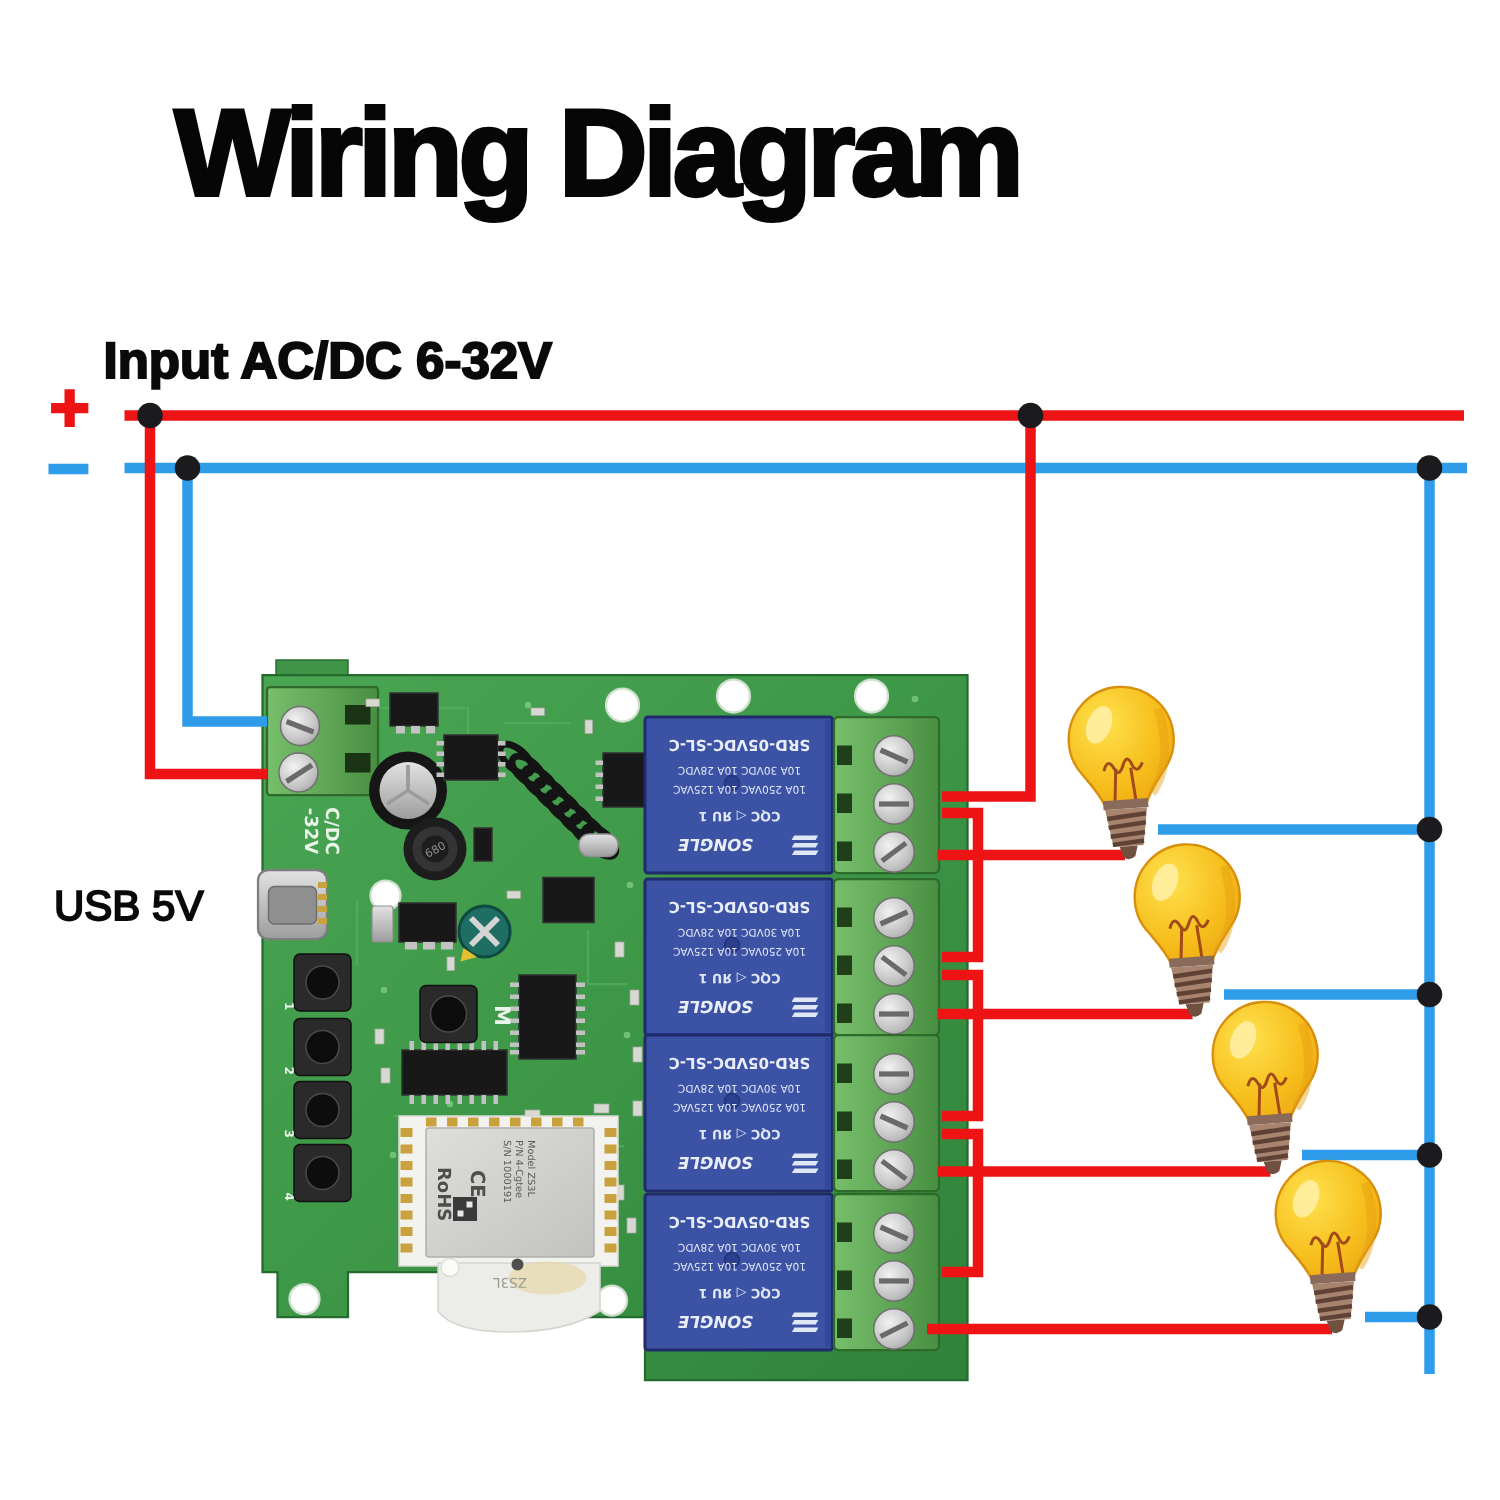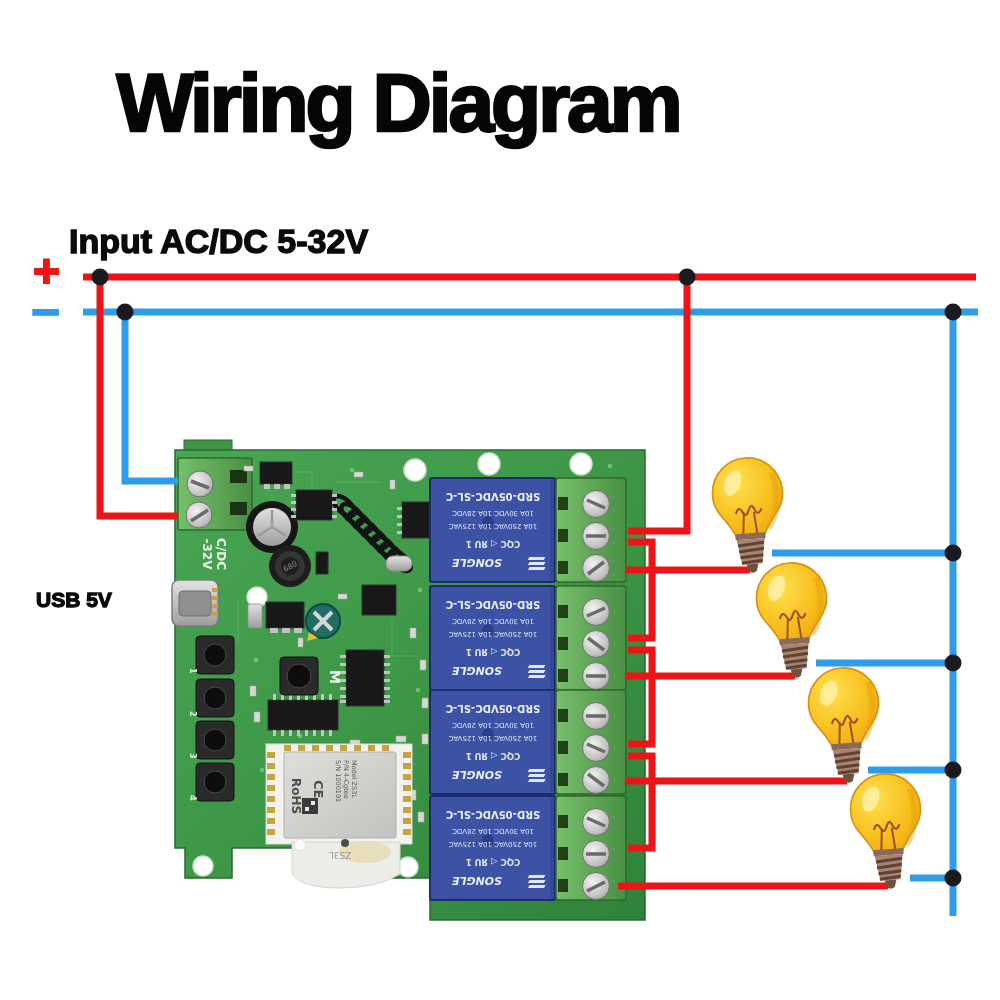--- a/index.html
+++ b/index.html
@@ -3,21 +3,21 @@
 <meta charset="utf-8">
 <style>
   html,body{margin:0;padding:0;background:#ffffff;}
   #stage{position:relative;width:1000px;height:1000px;background:#ffffff;overflow:hidden;
          font-family:"Liberation Sans", sans-serif;}
   .abs{position:absolute;}
   .title{top:56px;left:0;width:796px;text-align:center;font-size:82px;font-weight:bold;
          letter-spacing:-3px;color:#060606;-webkit-text-stroke:2.6px #060606;white-space:nowrap;}
   .input-label{top:222px;left:69px;font-size:34px;font-weight:bold;color:#0a0a0a;
          -webkit-text-stroke:1.4px #0a0a0a;white-space:nowrap;}
-  .usb-label{top:588px;left:36px;font-size:21px;font-weight:bold;color:#0a0a0a;
+  .usb-label{top:588px;left:36px;font-size:28px;font-weight:normal;color:#0a0a0a;
          -webkit-text-stroke:1.3px #0a0a0a;white-space:nowrap;}
   .plus{top:244px;left:33px;font-size:46px;font-weight:bold;color:#ee1416;
          -webkit-text-stroke:1.8px #ee1416;}
   .minus{top:283px;left:31px;font-size:50px;font-weight:bold;color:#2e9ce9;
          -webkit-text-stroke:1.5px #2e9ce9;}
   svg{display:block;}
   svg text{font-family:"DejaVu Sans", sans-serif;}
   .wire-red{stroke:#ee1416;stroke-width:7;fill:none;stroke-linecap:butt;}
   .wire-blue{stroke:#2e9ce9;stroke-width:7;fill:none;stroke-linecap:butt;}
   .dot{fill:#1b1b1d;}
@@ -475,17 +475,17 @@
       <circle class="dot" cx="125" cy="312" r="8.5"></circle>
       <circle class="dot" cx="953" cy="312" r="8.5"></circle>
       <circle class="dot" cx="953" cy="553" r="8.5"></circle>
       <circle class="dot" cx="953" cy="663" r="8.5"></circle>
       <circle class="dot" cx="953" cy="770" r="8.5"></circle>
       <circle class="dot" cx="953" cy="878" r="8.5"></circle>
     </g>
   </svg>
 
   <div class="abs title">Wiring Diagram</div>
-  <div class="abs input-label">Input AC/DC 5-32V</div>
+  <div class="abs input-label">Input AC/DC 6-32V</div>
   <div class="abs plus">+</div>
   <div class="abs minus">−</div>
   <div class="abs usb-label">USB 5V</div>
 </div>
 
 </body></html>

